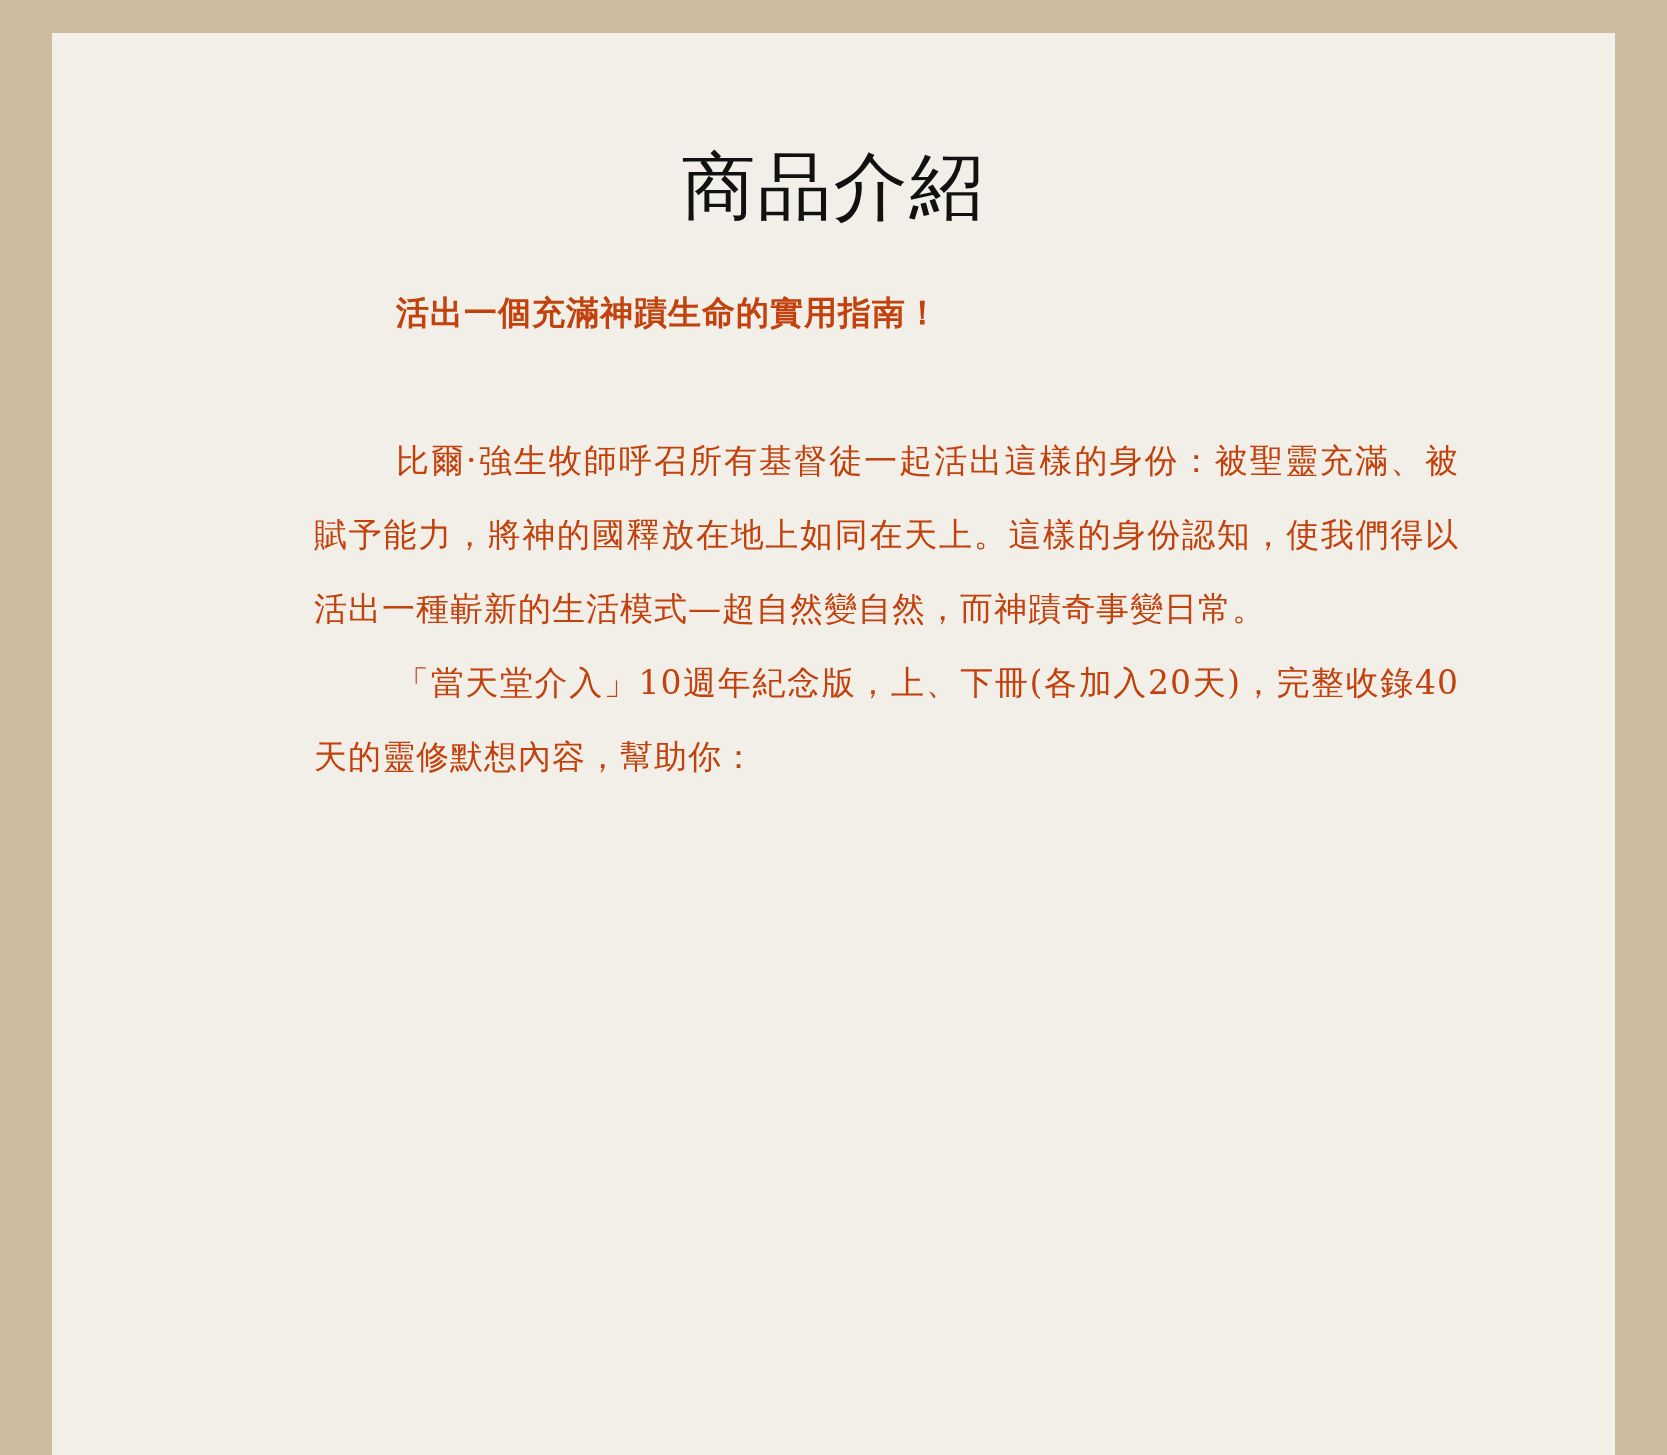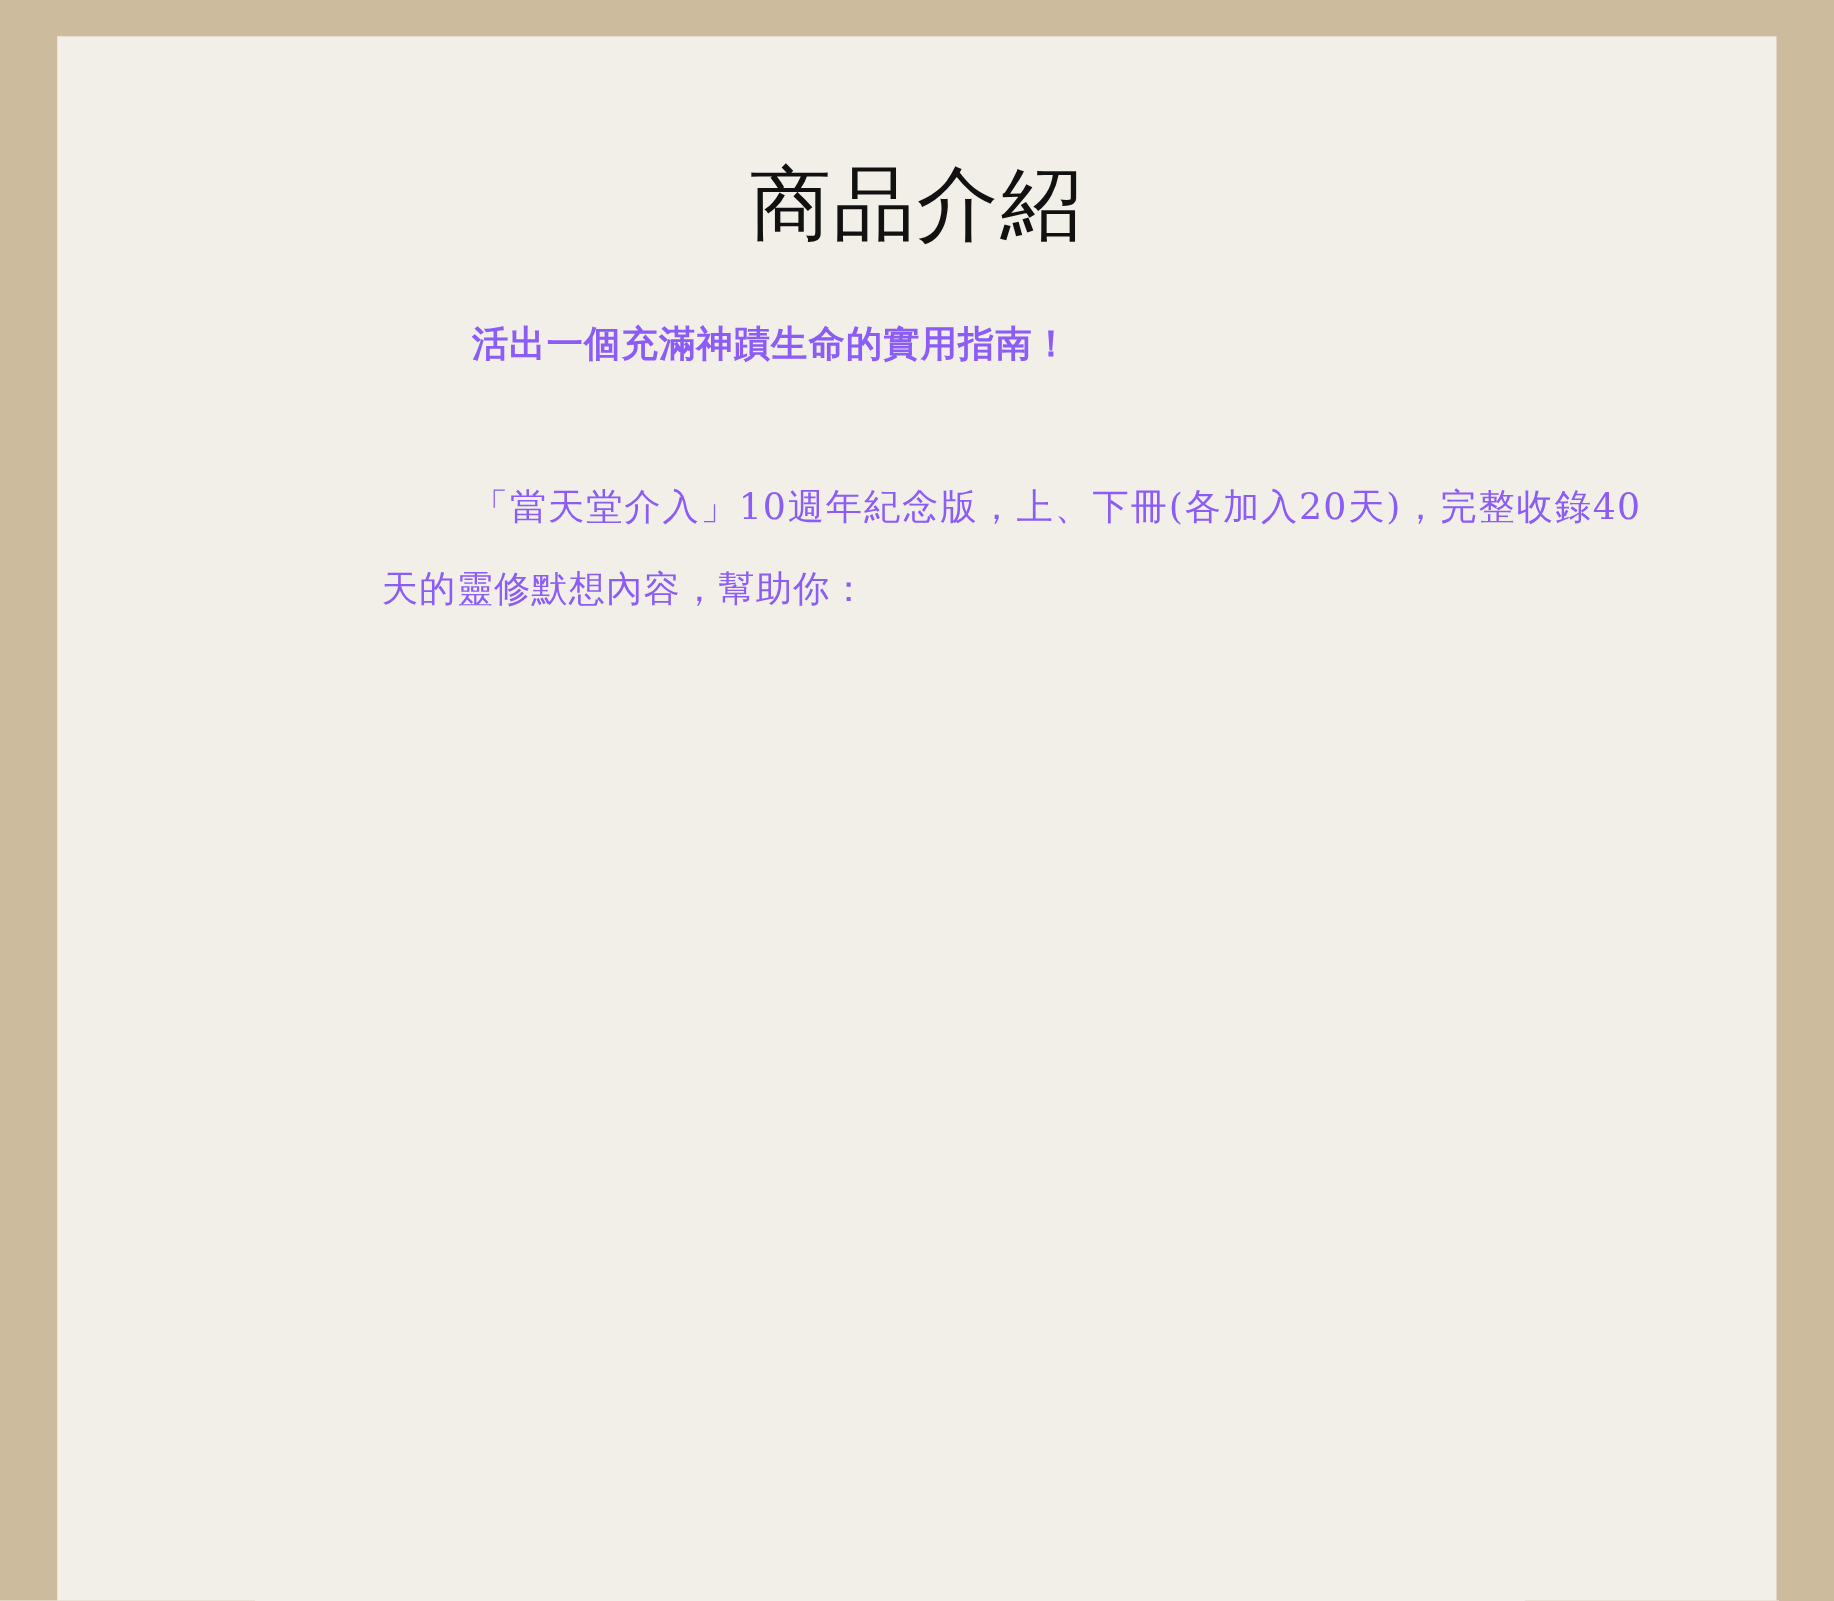--- a/index.html
+++ b/index.html
@@ -36,22 +36,21 @@
       margin: 0;
       color: #111;
     }
     .content {
       position: absolute;
       left: 262px;
       top: 243px;
       width: 1145px;
       font-size: 33px;
       line-height: 74px;
-      color: #8b5cf6;
-      margin-left: 33px;
+      color: #c2410c;
     }
     .content p {
       margin: 0;
       text-align: justify;
       text-align-last: left;
       letter-spacing: 1px;
     }
     .indent {
       text-indent: 82px;
     }
@@ -66,17 +65,18 @@
   </style>
 </head>
 <body>
 
 <div class="panel">
   <h1 class="title">商品介紹</h1>
 
   <div class="content">
     <p class="subtitle">活出一個充滿神蹟生命的實用指南！</p>
 
+    <p class="indent">比爾·強生牧師呼召所有基督徒一起活出這樣的身份：被聖靈充滿、被賦予能力，將神的國釋放在地上如同在天上。這樣的身份認知，使我們得以活出一種嶄新的生活模式—超自然變自然，而神蹟奇事變日常。</p>
     <p class="indent">「當天堂介入」10週年紀念版，上、下冊(各加入20天)，完整收錄40天的靈修默想內容，幫助你：</p>
 
 
   </div>
 </div>
 
 </body></html>

